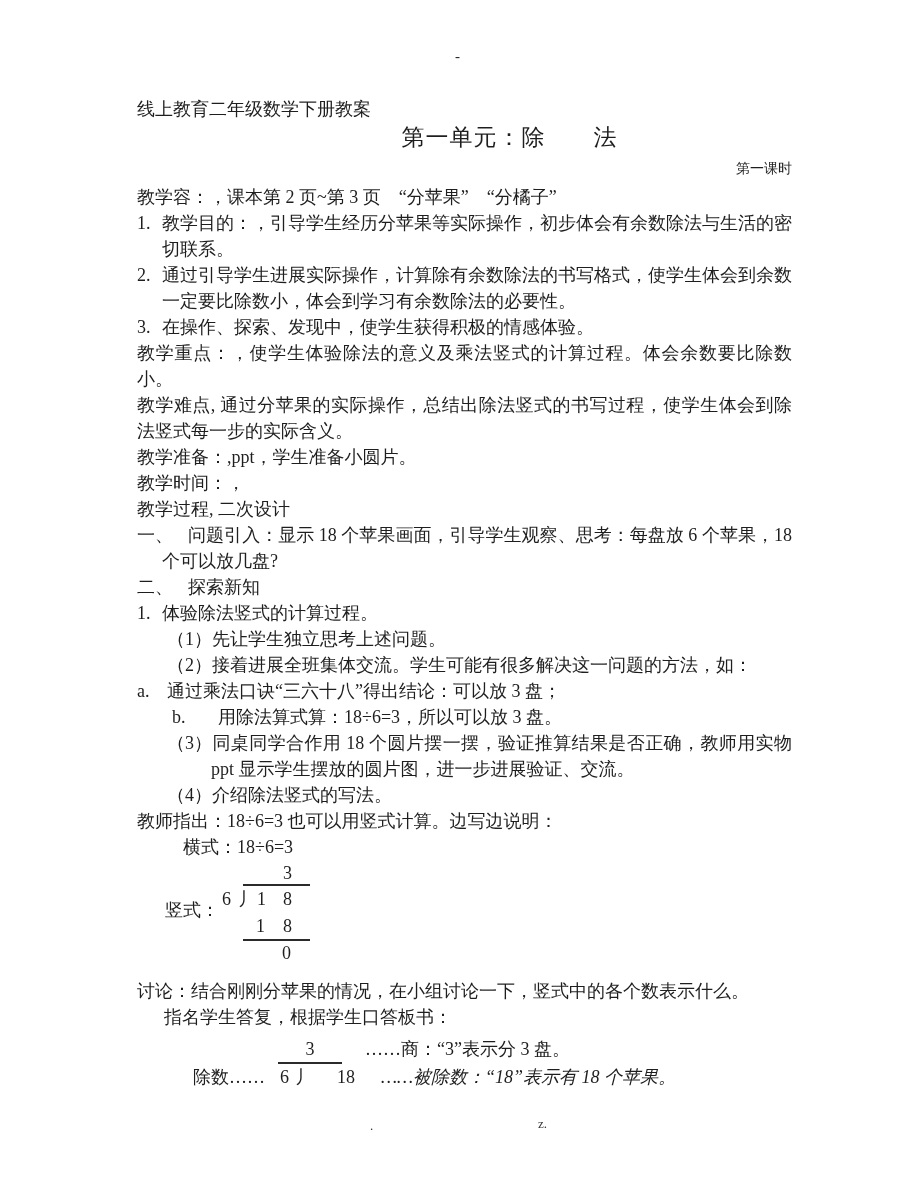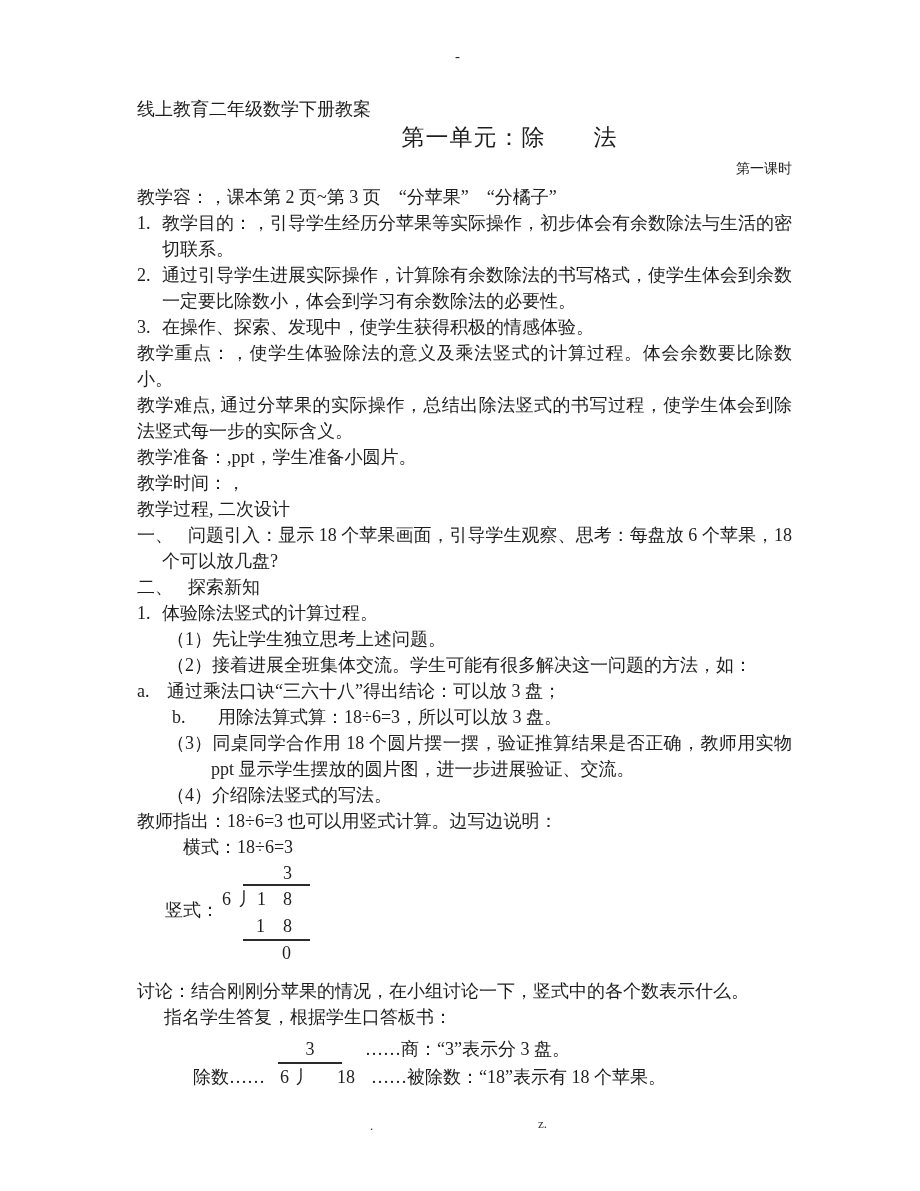--- a/index.html
+++ b/index.html
@@ -43,21 +43,21 @@
   .vf-bar2{position:absolute;left:106px;top:79px;width:67px;height:0;border-top:2px solid #2b2b2b;}
   .vf-r0{left:145px;top:80px;}
   
   .board-q{padding-left:141px;margin-top:6px;}
   .board-q .uline{display:inline-block;width:64px;text-align:center;border-bottom:2px solid #2b2b2b;}
   .board-q .note{margin-left:23px;}
   .board-d{padding-left:56px;}
   .board-d .bd-divisor{margin-left:15px;}
   .board-d .bd-bracket{margin-left:6px;}
   .board-d .bd-dividend{margin-left:24px;}
-  .board-d .bd-note{margin-left:16px;}
+  .board-d .bd-note{margin-left:26px;font-style:italic;}
   
   .header-mark{position:absolute;left:455px;top:48px;font-size:15px;color:#1e1e1e;}
   .footer-dot{position:absolute;left:370px;top:1118px;font-size:13px;color:#333;}
   .footer-z{position:absolute;left:538px;top:1116px;font-size:13px;color:#333;}
 </style>
 </head>
 <body>
 
 <div class="page">
 

